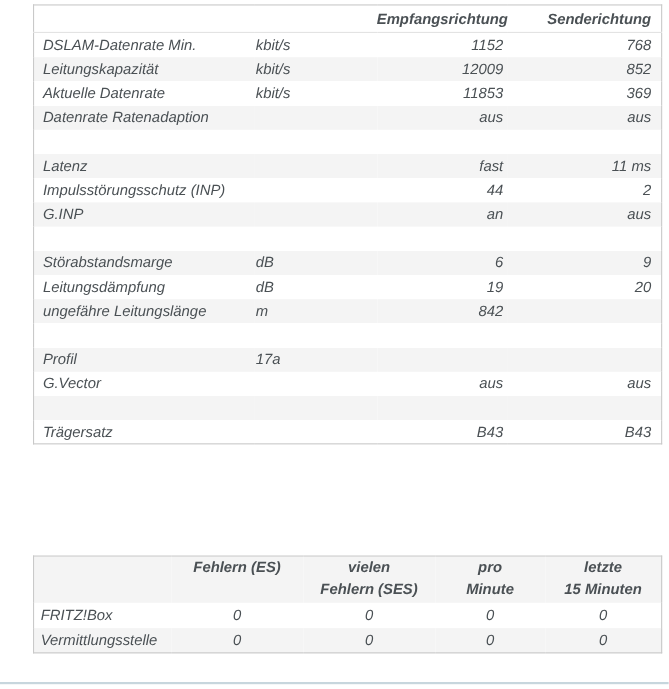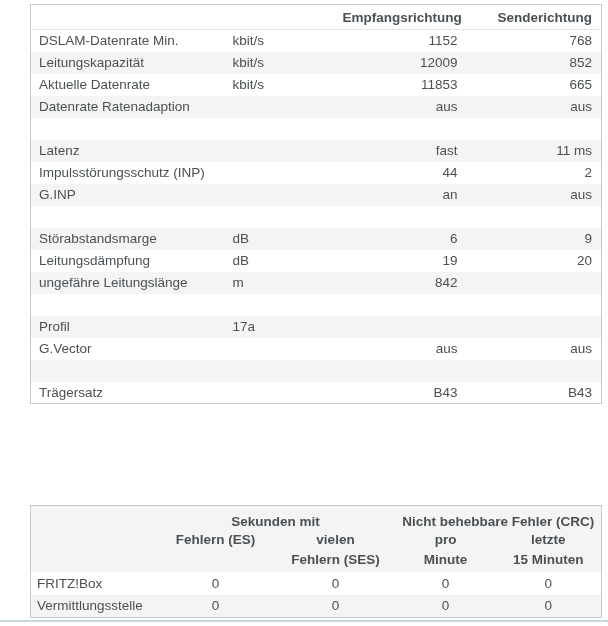--- a/index.html
+++ b/index.html
@@ -3,21 +3,21 @@
 <meta charset="utf-8">
 <style>
   html, body {
     margin: 0; padding: 0;
     width: 608px; height: 626px;
     background: #ffffff;
     overflow: hidden;
     font-family: "Liberation Sans", sans-serif;
     color: #4a5054;
   }
-  .stage { position: relative; width: 608px; height: 614px; }
+  .stage { position: relative; width: 608px; height: 614px; font-style: italic; }
 
   table { border-collapse: collapse; table-layout: fixed; }
 
   
   .dsl-table {
     position: absolute; left: 30px; top: 4px;
     width: 571px;
     border: 1px solid #c9c9c9;
     font-size: 13.5px;
   }
@@ -99,21 +99,21 @@
       <tr>
         <td class="cell-label">Leitungskapazität</td>
         <td class="cell-unit">kbit/s</td>
         <td class="cell-rx">12009</td>
         <td class="cell-tx">852</td>
       </tr>
       <tr>
         <td class="cell-label">Aktuelle Datenrate</td>
         <td class="cell-unit">kbit/s</td>
         <td class="cell-rx">11853</td>
-        <td class="cell-tx">665</td>
+        <td class="cell-tx">369</td>
       </tr>
       <tr>
         <td class="cell-label">Datenrate Ratenadaption</td>
         <td class="cell-unit"></td>
         <td class="cell-rx">aus</td>
         <td class="cell-tx">aus</td>
       </tr>
       <tr>
         <td class="cell-label"></td>
         <td class="cell-unit"></td>
@@ -197,25 +197,20 @@
 
   <table class="err-table">
     <colgroup>
       <col class="e-label">
         <col class="e-es">
         <col class="e-ses">
         <col class="e-min">
         <col class="e-15">
     </colgroup>
     <thead>
-      <tr class="group-row">
-        <th></th>
-        <th colspan="2">Sekunden mit</th>
-        <th colspan="2">Nicht behebbare Fehler (CRC)</th>
-      </tr>
       <tr class="sub-row">
         <th></th>
         <th>
           <div>Fehlern (ES)</div>
           <div></div>
         </th>
         <th>
           <div>vielen</div>
           <div>Fehlern (SES)</div>
         </th>

